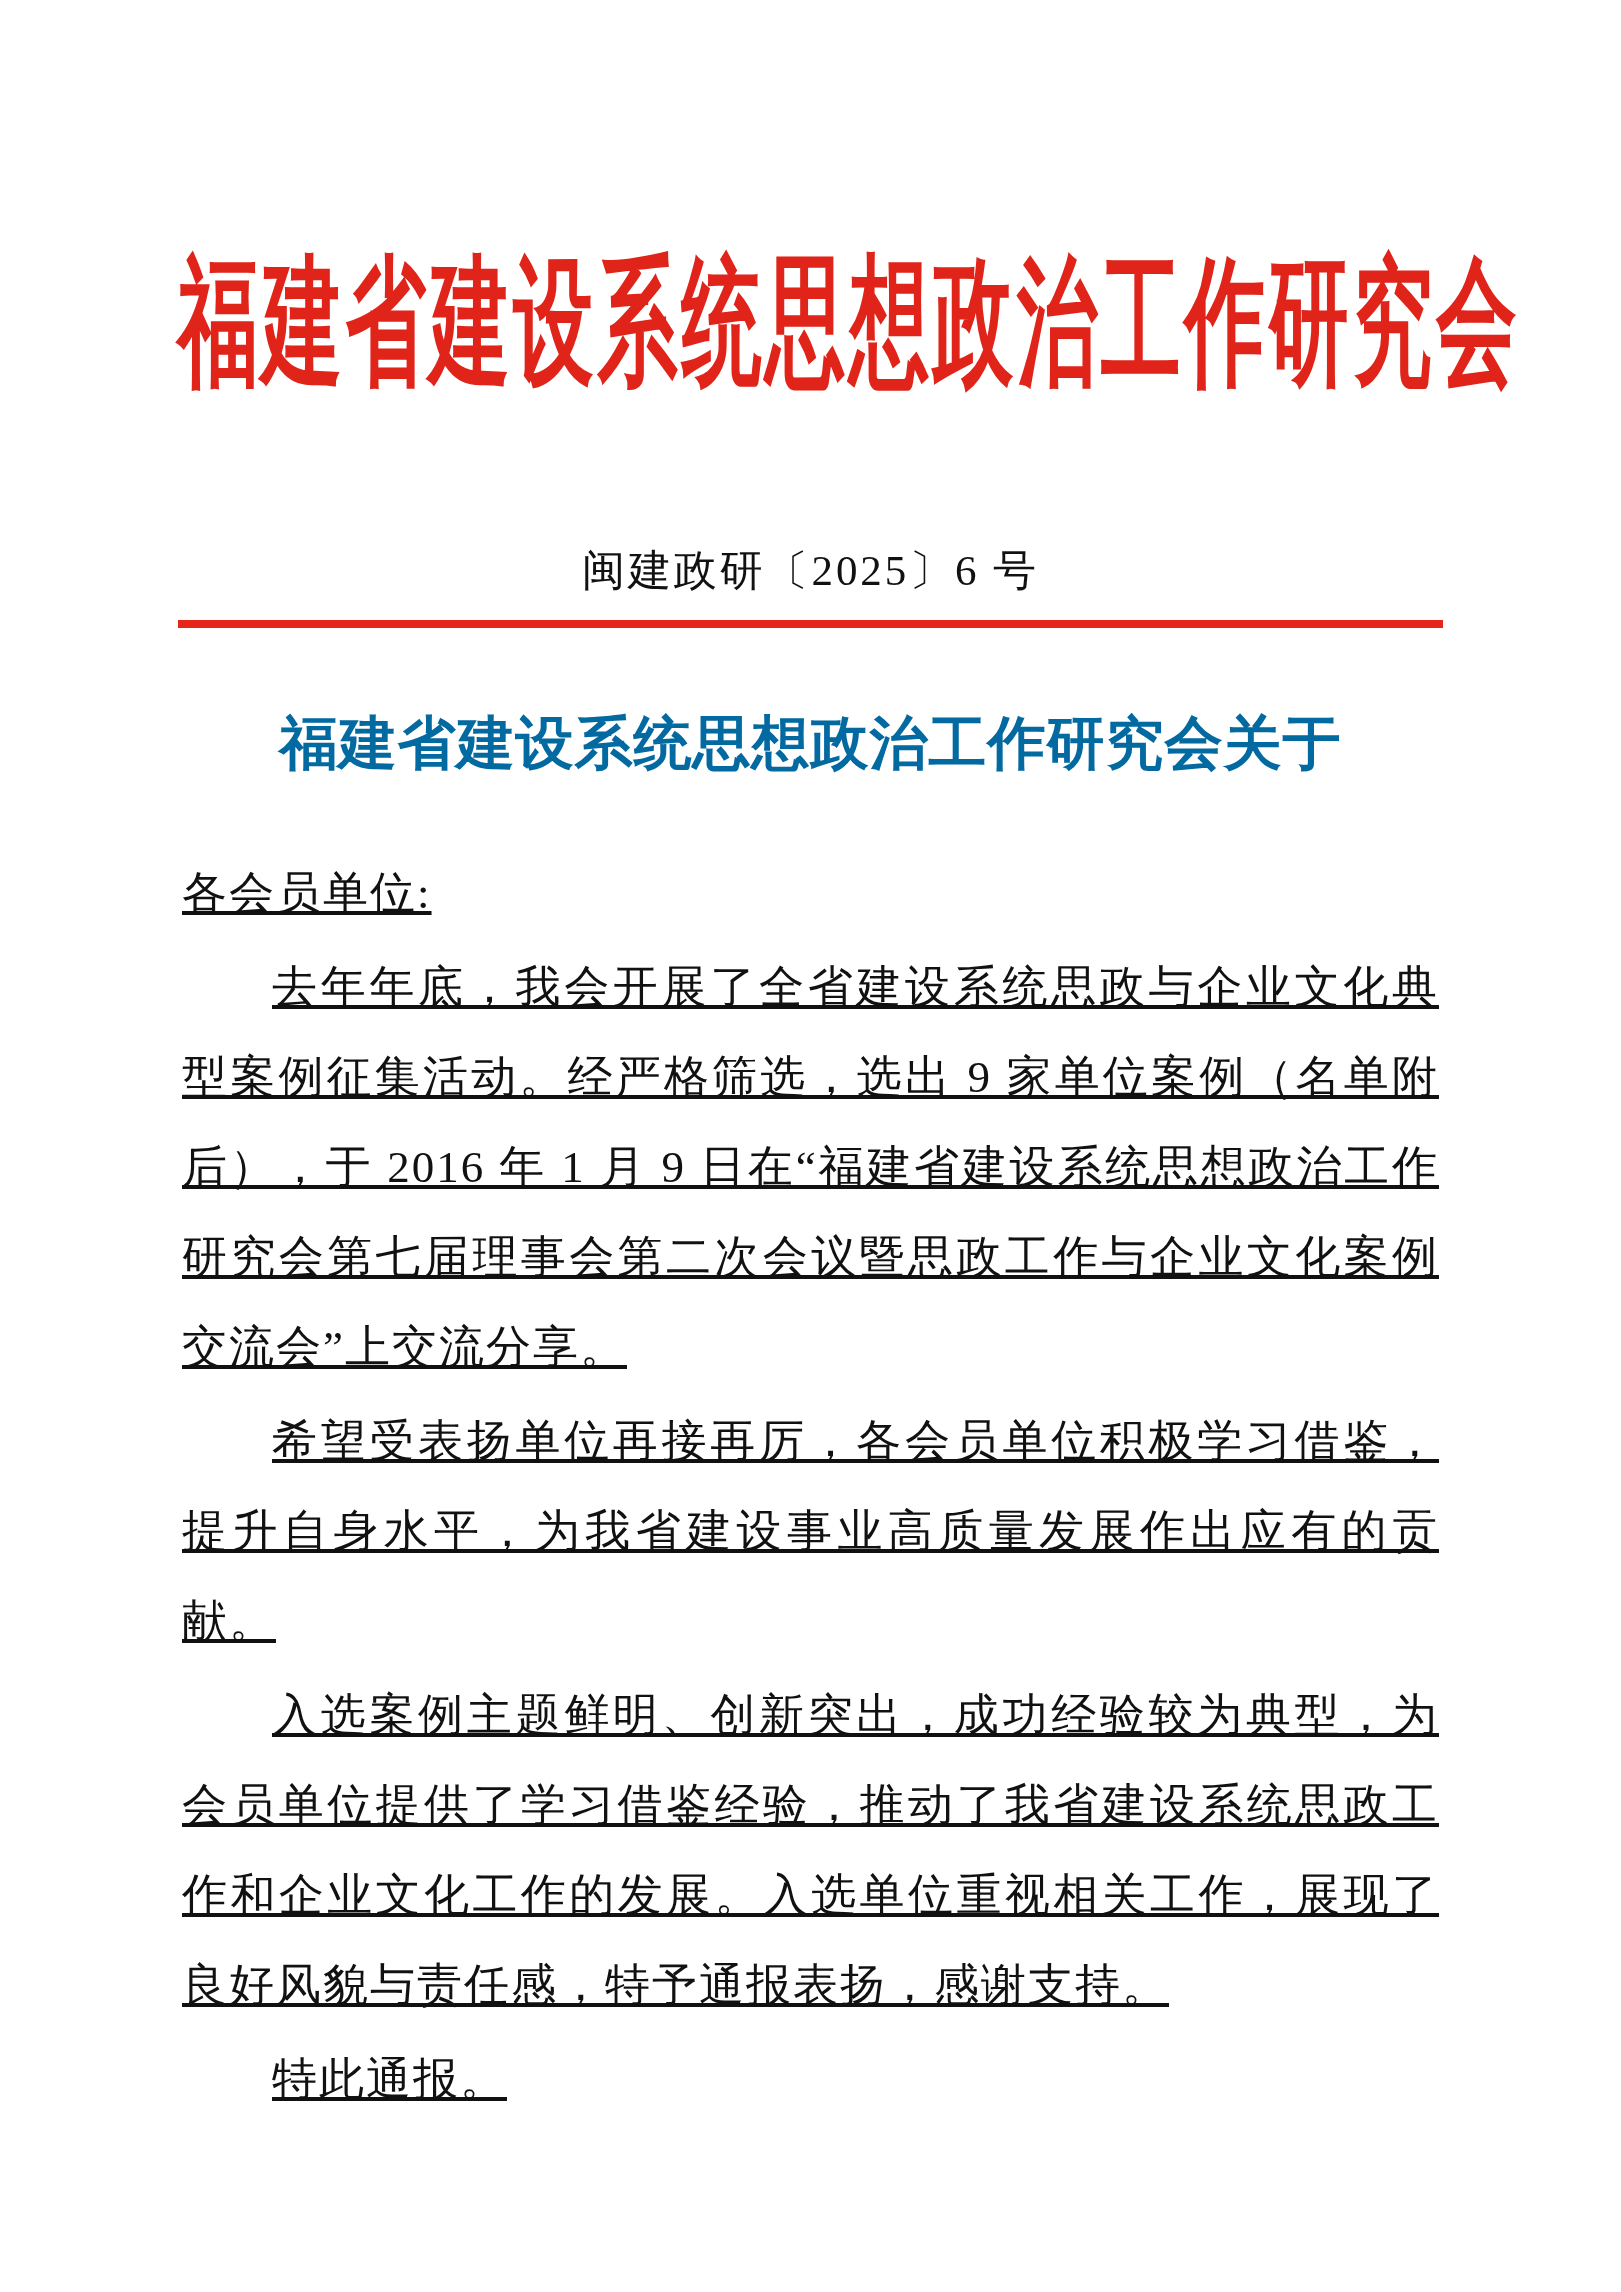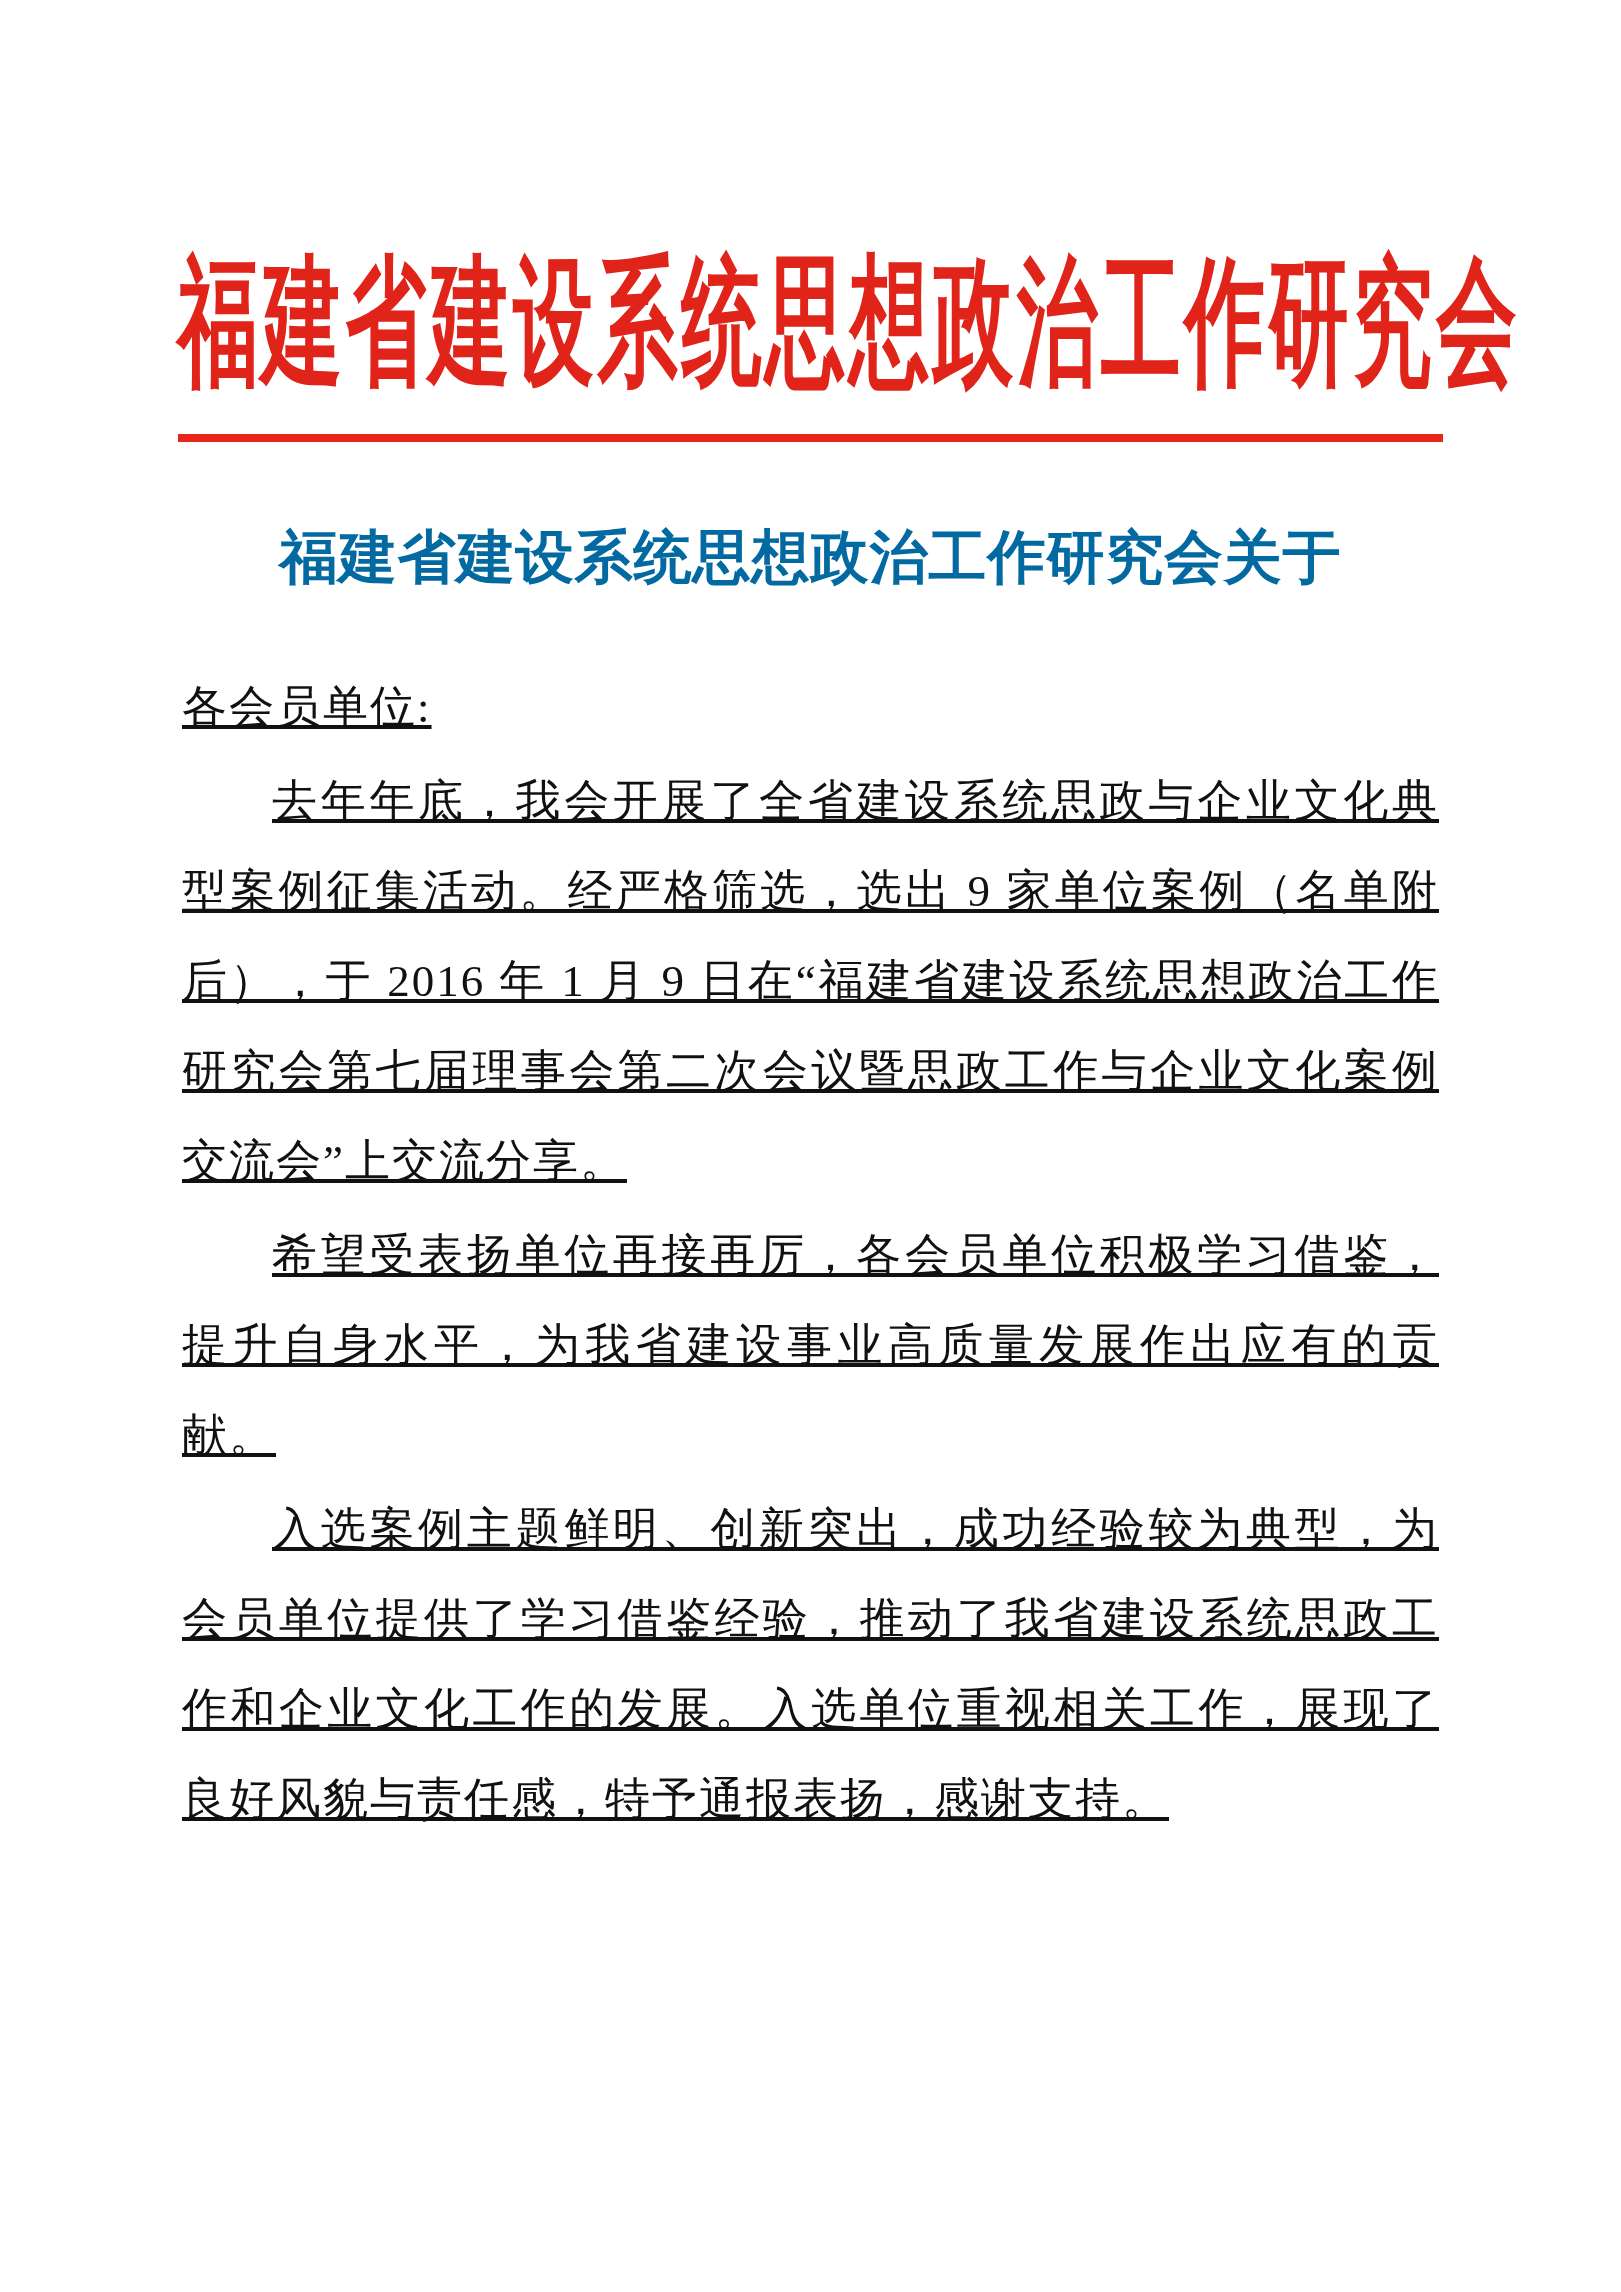--- a/index.html
+++ b/index.html
@@ -88,28 +88,30 @@
 </style>
 </head>
 <body>
 
 <div class="page">
 
   <div class="letterhead">
     <span class="letterhead-text">福建省建设系统思想政治工作研究会</span>
   </div>
 
+  <div class="doc-number">闽建政研〔2025〕6 号</div>
 
   <div class="red-rule"></div>
 
   <div class="doc-title">
     <div>福建省建设系统思想政治工作研究会关于</div>
   </div>
 
   <div class="doc-body">
     <p class="salutation">各会员单位:</p>
     <p>去年年底，我会开展了全省建设系统思政与企业文化典型案例征集活动。经严格筛选，选出 9 家单位案例（名单附后），于 2016 年 1 月 9 日在“福建省建设系统思想政治工作研究会第七届理事会第二次会议暨思政工作与企业文化案例交流会”上交流分享。</p>
     <p>希望受表扬单位再接再厉，各会员单位积极学习借鉴，提升自身水平，为我省建设事业高质量发展作出应有的贡献。</p>
     <p>入选案例主题鲜明、创新突出，成功经验较为典型，为会员单位提供了学习借鉴经验，推动了我省建设系统思政工作和企业文化工作的发展。入选单位重视相关工作，展现了良好风貌与责任感，特予通报表扬，感谢支持。</p>
+    <p>特此通报。</p>
   </div>
 
 </div>
 
 
 </body></html>

